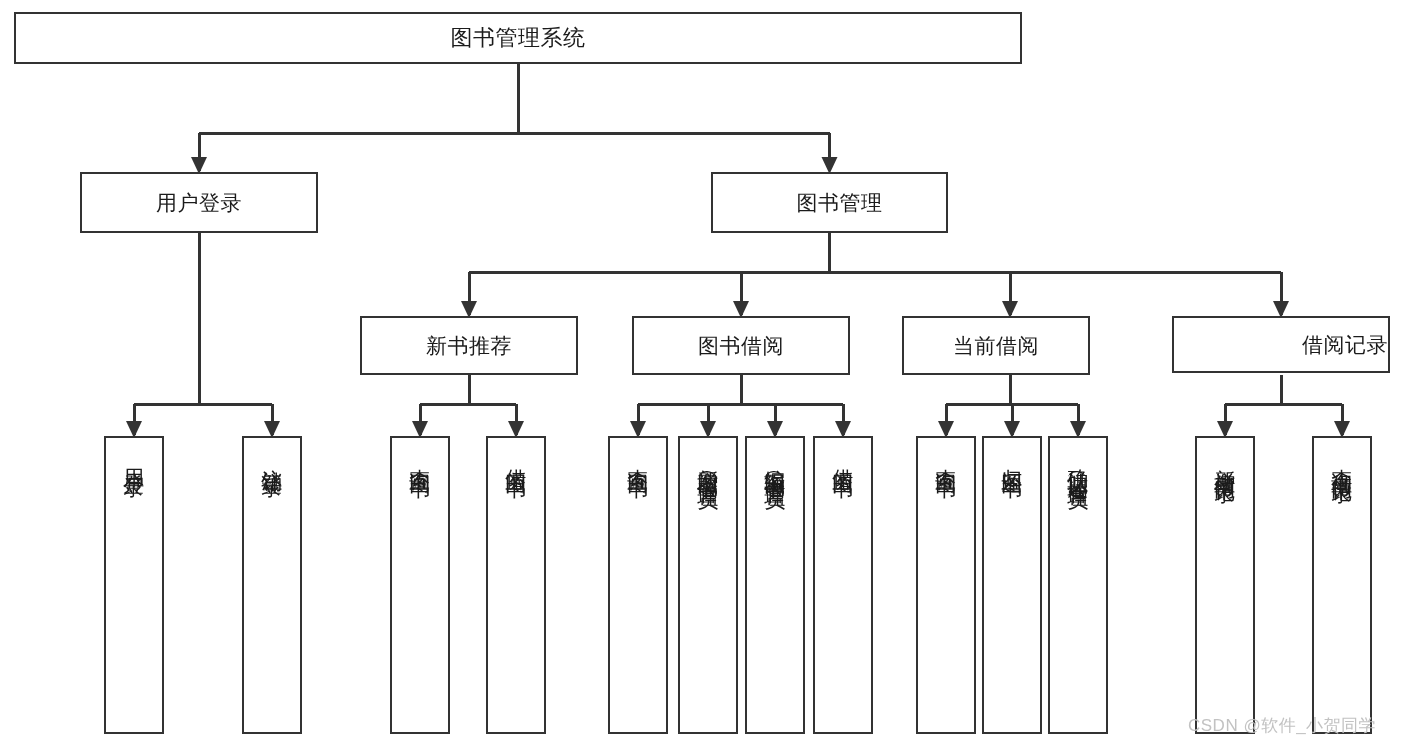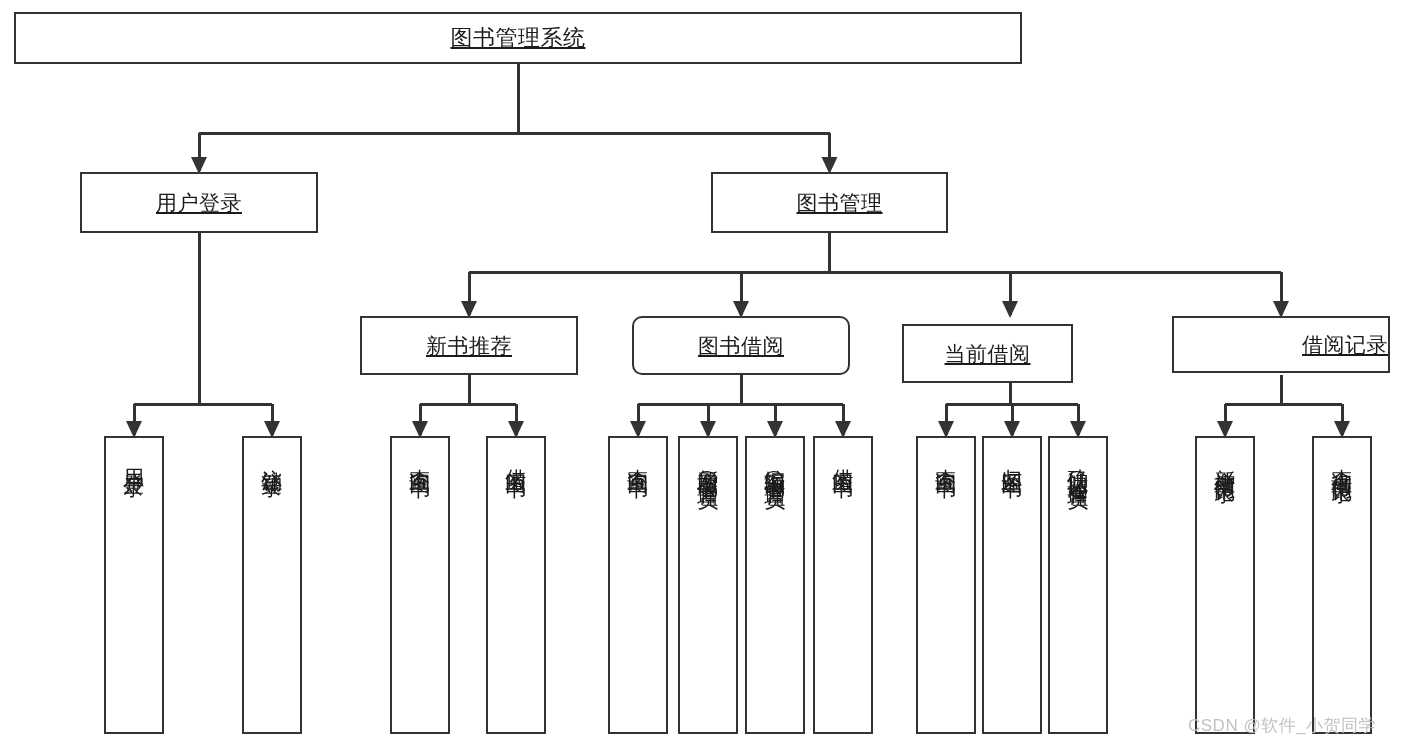--- a/index.html
+++ b/index.html
@@ -36,21 +36,20 @@
     color: #1b1b1b;
     z-index: 2;
   }
   .node-label {
     line-height: 1.12;
     letter-spacing: 0.5px;
     white-space: nowrap;
   }
   .node.horiz .node-label {
     font-size: 21px;
-    text-decoration: underline;
   }
   .node.root .node-label {
     font-size: 22px;
   }
   .node.vert {
     align-items: flex-start;
     justify-content: center;
     padding-top: 14px;
   }
   .node.vert .node-label {
@@ -135,24 +134,24 @@
       </div>
       <div class="node horiz" style="left: 80px; top: 172px; width: 238px; height: 61px;">
         <span class="node-label">用户登录</span>
       </div>
       <div class="node horiz" style="left: 711px; top: 172px; width: 237px; height: 61px; padding-left: 20px;">
         <span class="node-label">图书管理</span>
       </div>
       <div class="node horiz" style="left: 360px; top: 316px; width: 218px; height: 59px;">
         <span class="node-label">新书推荐</span>
       </div>
-      <div class="node horiz" style="left: 632px; top: 316px; width: 218px; height: 59px; border-radius: 10px;">
+      <div class="node horiz" style="left: 632px; top: 316px; width: 218px; height: 59px;">
         <span class="node-label">图书借阅</span>
       </div>
-      <div class="node horiz" style="left: 902px; top: 324px; width: 171px; height: 59px;">
+      <div class="node horiz" style="left: 902px; top: 316px; width: 188px; height: 59px;">
         <span class="node-label">当前借阅</span>
       </div>
       <div class="node horiz" style="left: 1172px; top: 316px; width: 218px; height: 57px; justify-content: flex-end;">
         <span class="node-label">借阅记录</span>
       </div>
       <div class="node vert" style="left: 104px; top: 436px; width: 60px; height: 298px;">
         <span class="node-label">用户登录</span>
       </div>
       <div class="node vert" style="left: 242px; top: 436px; width: 60px; height: 298px;">
         <span class="node-label">注销登录</span>

